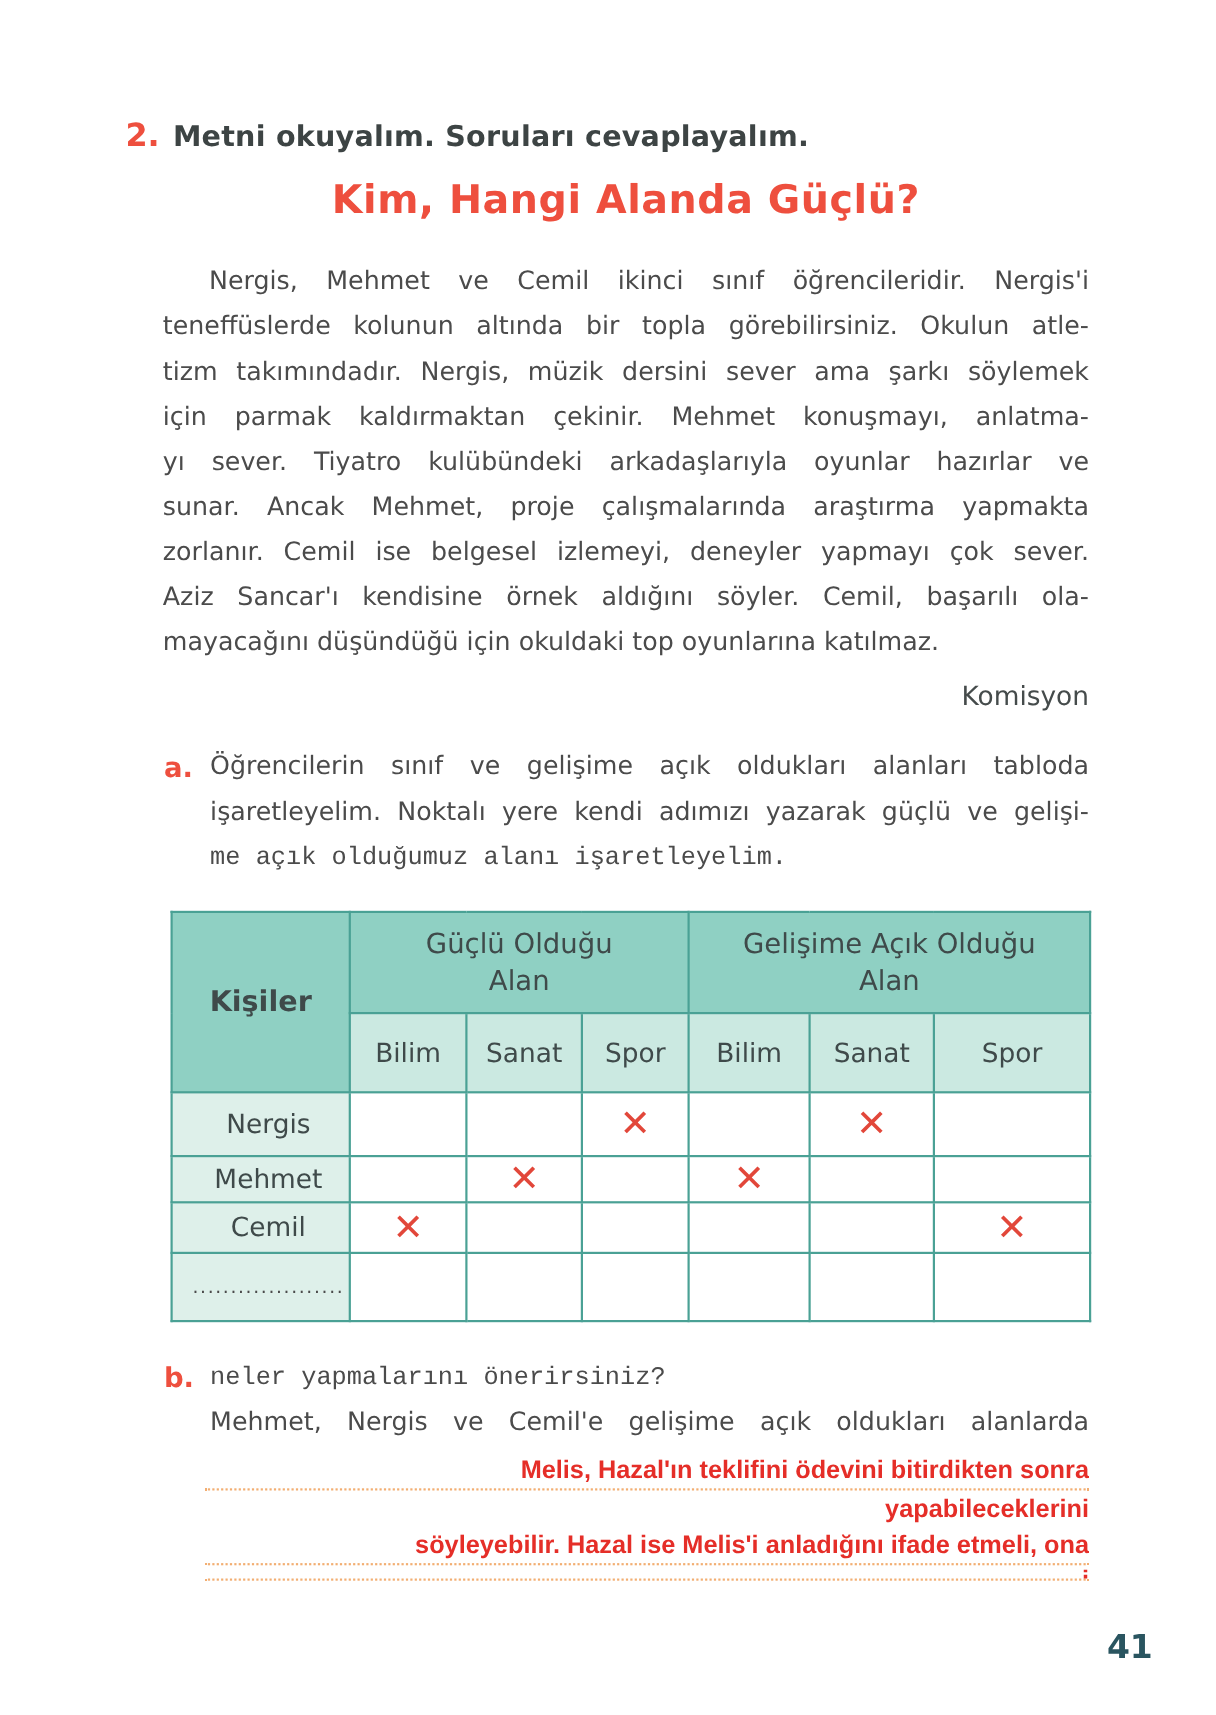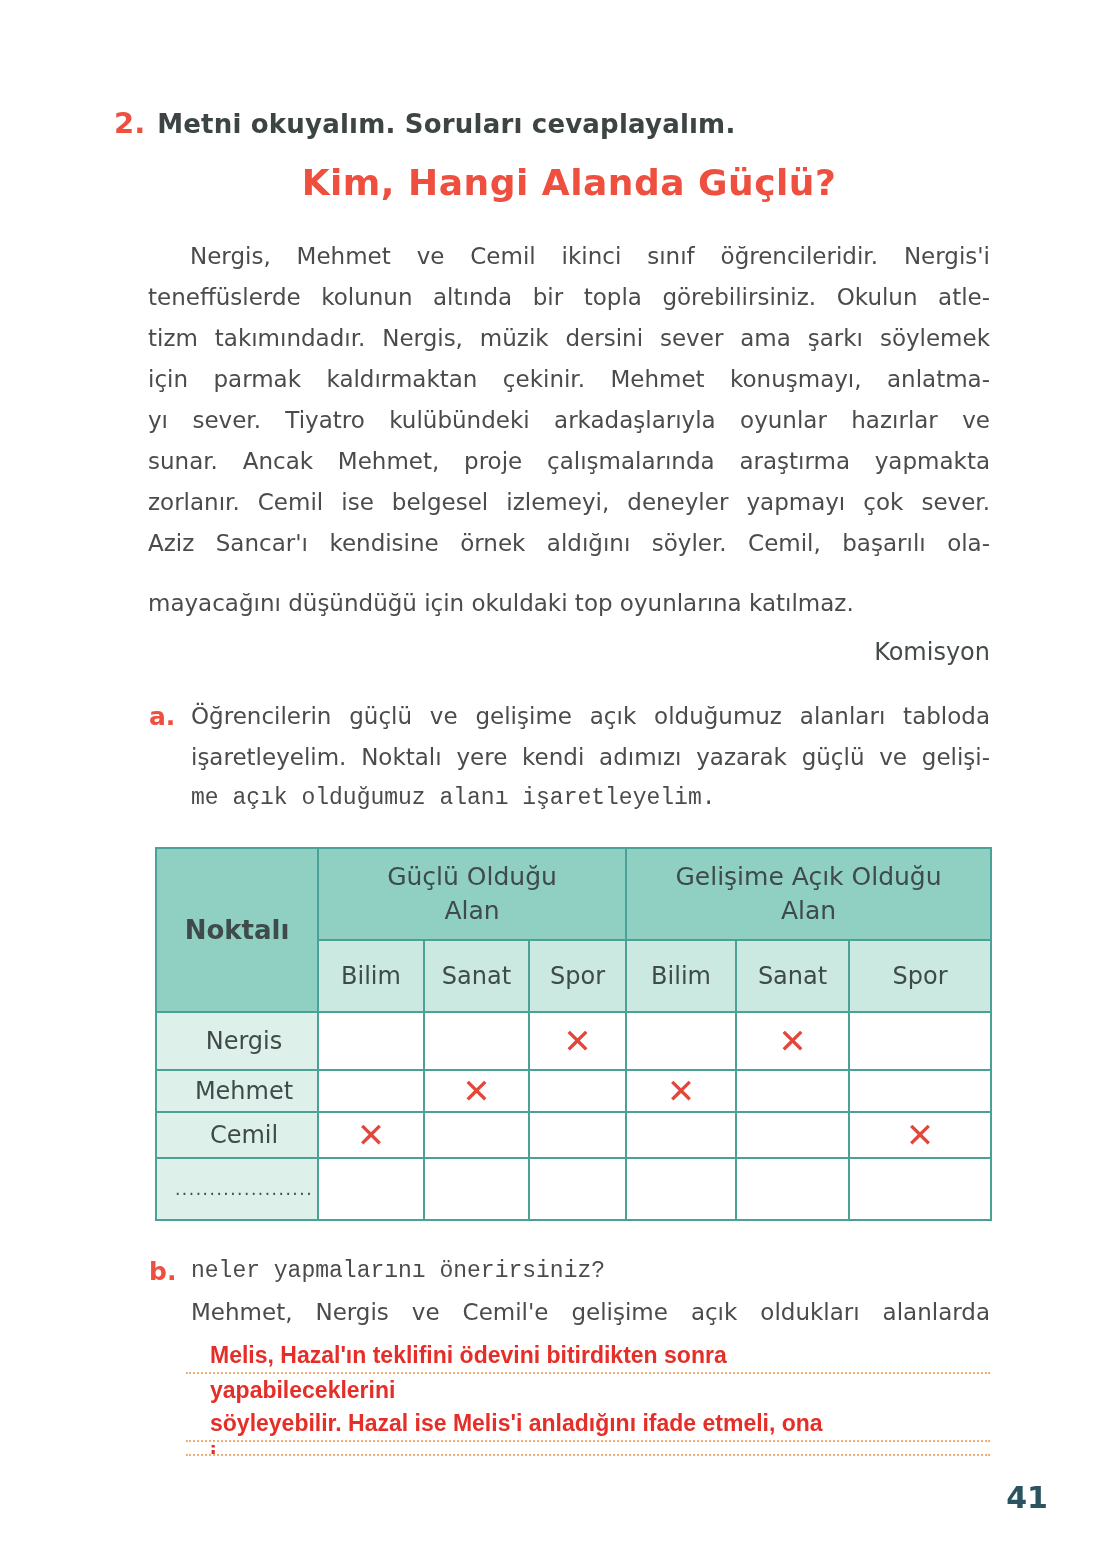--- a/index.html
+++ b/index.html
@@ -22,21 +22,21 @@
   .reading-title {
     text-align: center; color: #ee4f3e; font-weight: bold;
     font-size: 36px; line-height: 46px; margin: 20px 0 30px; letter-spacing: 0.5px;
   }
   
   .para .pline {
     font-size: 23px; line-height: 41px; color: #4b4b4b;
     text-align: justify; text-align-last: justify; text-justify: inter-word;
   }
   .para .pline.first { text-indent: 42px; }
-  .para .pline.plast { text-align-last: left; margin-top: 19px; }
+  .para .pline.plast { text-align-last: left; }
   .author { text-align: right; font-size: 24px; line-height: 40px; margin-top: 8px; color: #454b4b; }
   
   .lettered { position: relative; padding-left: 43px; margin-top: 24px; }
   .letter { position: absolute; left: 1px; top: 0; color: #ee4f3e; font-weight: bold; font-size: 25px; line-height: 41px; }
   .qline {
     font-size: 23px; line-height: 41px; color: #4b4b4b;
     text-align: justify; text-align-last: justify; text-justify: inter-word;
   }
   .qline.qlast { text-align-last: left; font-family: Liberation Mono, monospace; }
   
@@ -52,21 +52,21 @@
   td.cell.mark { color: #e2473a; font-size: 34px; font-weight: normal; }
   tr.row-n { height: 58px; }
   tr.row-m { height: 40px; }
   tr.row-c { height: 46px; }
   tr.row-d { height: 62px; }
   
   .answer { margin-left: 38px; margin-top: 6px; }
   .answer-line {
     font-family: "Liberation Sans", sans-serif; font-weight: bold;
     color: #e52e28; font-size: 23px; line-height: 33px;
-    padding-left: 24px; white-space: nowrap; overflow: hidden; height: 35px;
+    padding-left: 24px; white-space: nowrap; overflow: hidden; height: 35px; text-align: right;
   }
   .answer-line.ruled { border-bottom: 2px dotted #f2ae72; }
   .answer-line.noline { height: 33px; }
   .answer-line.clipped { height: 14px; line-height: 26px; }
   
   .page-number {
     position: absolute; top: 1480px; right: 57px;
     font-size: 30px; font-weight: bold; color: #2a5560;
   }
 </style>
@@ -91,39 +91,39 @@
     <div class="pline">sunar. Ancak Mehmet, proje çalışmalarında araştırma yapmakta</div>
     <div class="pline">zorlanır. Cemil ise belgesel izlemeyi, deneyler yapmayı çok sever.</div>
     <div class="pline">Aziz Sancar'ı kendisine örnek aldığını söyler. Cemil, başarılı ola-</div>
     <div class="pline plast">mayacağını düşündüğü için okuldaki top oyunlarına katılmaz.</div>
   </div>
 
   <div class="author">Komisyon</div>
 
   <div class="lettered">
     <span class="letter">a.</span>
-    <div class="qline">Öğrencilerin güçlü ve gelişime açık olduğumuz alanları tabloda</div>
+    <div class="qline">Öğrencilerin sınıf ve gelişime açık oldukları alanları tabloda</div>
     <div class="qline">işaretleyelim. Noktalı yere kendi adımızı yazarak güçlü ve gelişi-</div>
     <div class="qline qlast">me açık olduğumuz alanı işaretleyelim.</div>
   </div>
 
   <div class="tablewrap">
     <table class="skills">
       <colgroup>
         <col style="width:162px">
           <col style="width:106px">
           <col style="width:105px">
           <col style="width:97px">
         <col style="width:110px">
           <col style="width:113px">
           <col style="width:142px">
       </colgroup>
       <tbody>
           <tr>
-        <td class="corner" rowspan="2">Noktalı</td>
+        <td class="corner" rowspan="2">Kişiler</td>
         <td class="group" colspan="3">Güçlü Olduğu
 Alan</td>
         <td class="group" colspan="3">Gelişime Açık Olduğu
 Alan</td>
       </tr>
       <tr>
         <td class="sub">Bilim</td>
         <td class="sub">Sanat</td>
         <td class="sub">Spor</td>
         <td class="sub">Bilim</td>

